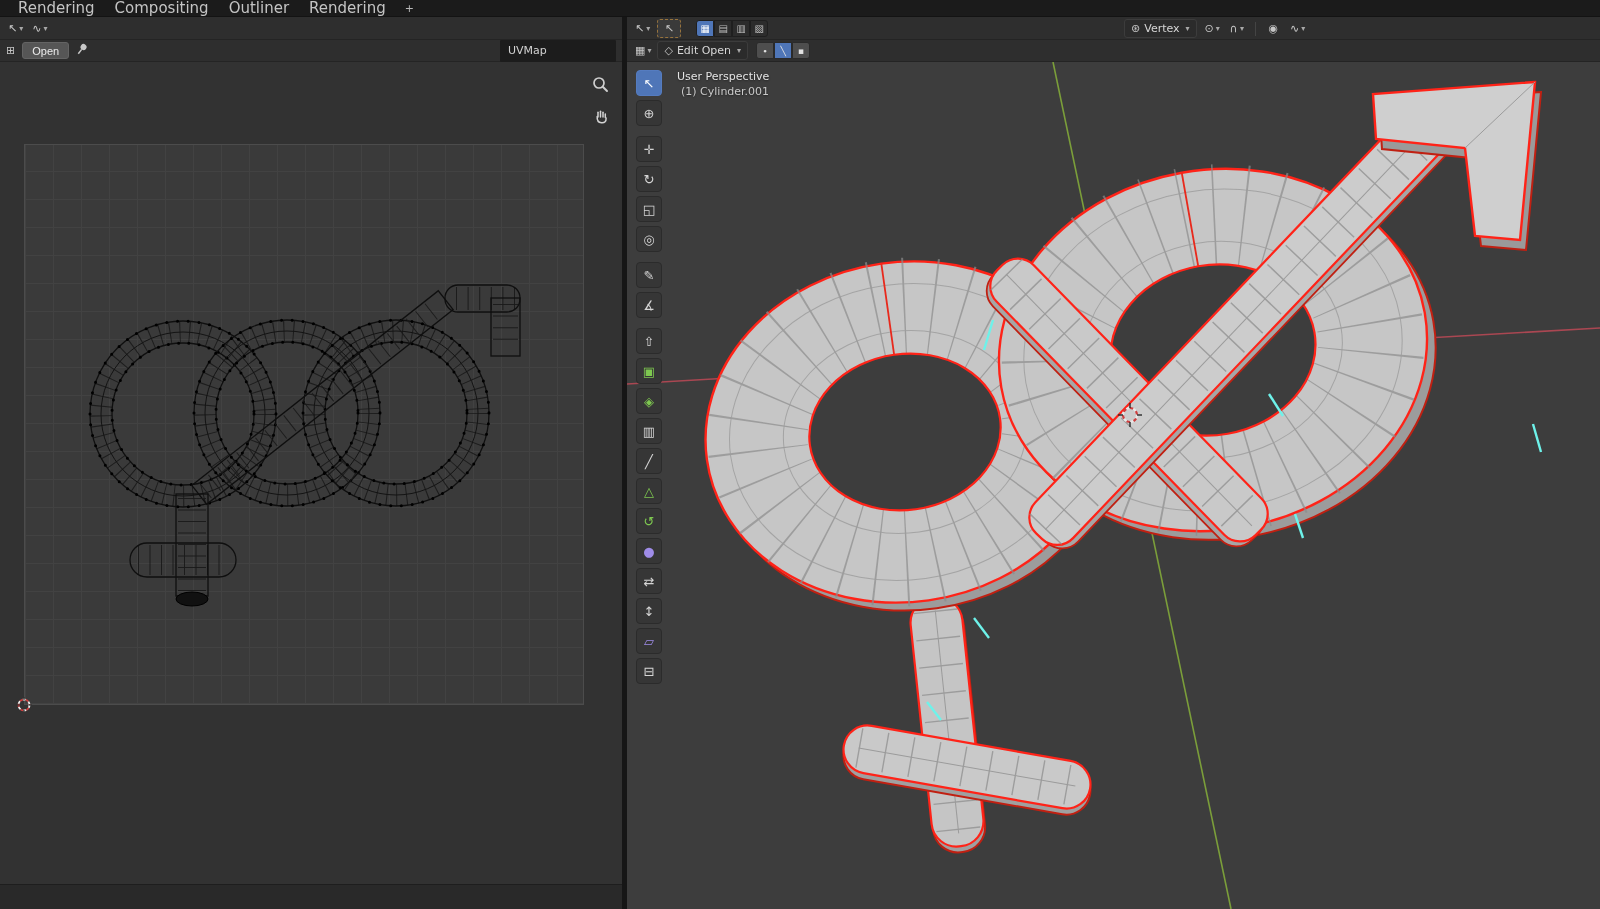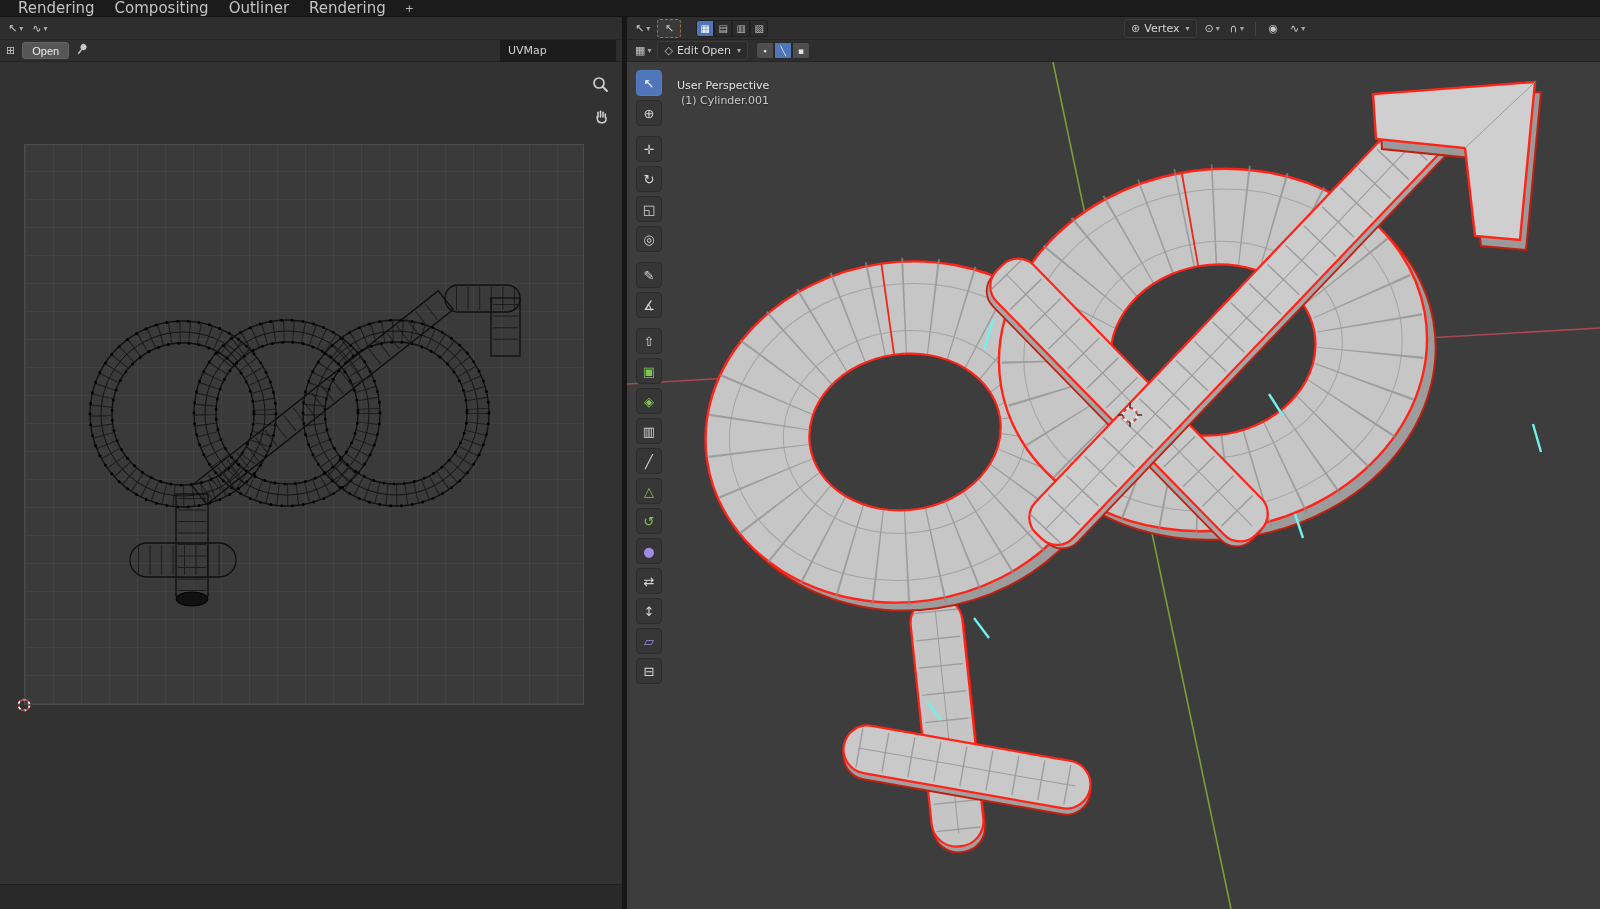--- a/index.html
+++ b/index.html
@@ -60,21 +60,21 @@
   .menu{padding:0 9px;font-size:11px;color:#d4d4d4;line-height:21px}
 
   .v3d-canvas{flex:1;position:relative;background:#3d3d3d;overflow:hidden}
   .scene{position:absolute;left:0;top:0;width:973px;height:847px}
   .toolbar{position:absolute;left:7px;top:8px;width:30px;display:flex;flex-direction:column;align-items:center}
   .tbtn{width:26px;height:26px;border-radius:4px;background:#363636;border:1px solid #2b2b2b;display:flex;align-items:center;justify-content:center;margin-bottom:4px;color:#d5d5d5;font-size:13px}
   .tbtn.active{background:#4f76b8;border-color:#557cc0;color:#fff}
   .tbtn.grp{margin-top:6px}
   .tg.green{color:#7ec850}
   .tg.purple{color:#9f8ce8}
-  .overlay{position:absolute;left:50px;top:16px;font-size:11px;line-height:15px;color:#e4e4e4;text-shadow:0 1px 2px rgba(0,0,0,.45)}
+  .overlay{position:absolute;left:50px;top:7px;font-size:11px;line-height:15px;color:#e4e4e4;text-shadow:0 1px 2px rgba(0,0,0,.45)}
   .overlay .l2{color:#c9c9c9;padding-left:4px}
 </style>
 </head>
 <body>
 
 <div class="screen">
 
   <div class="topbar">
     <span class="tab">Rendering</span>
     <span class="tab">Compositing</span>

